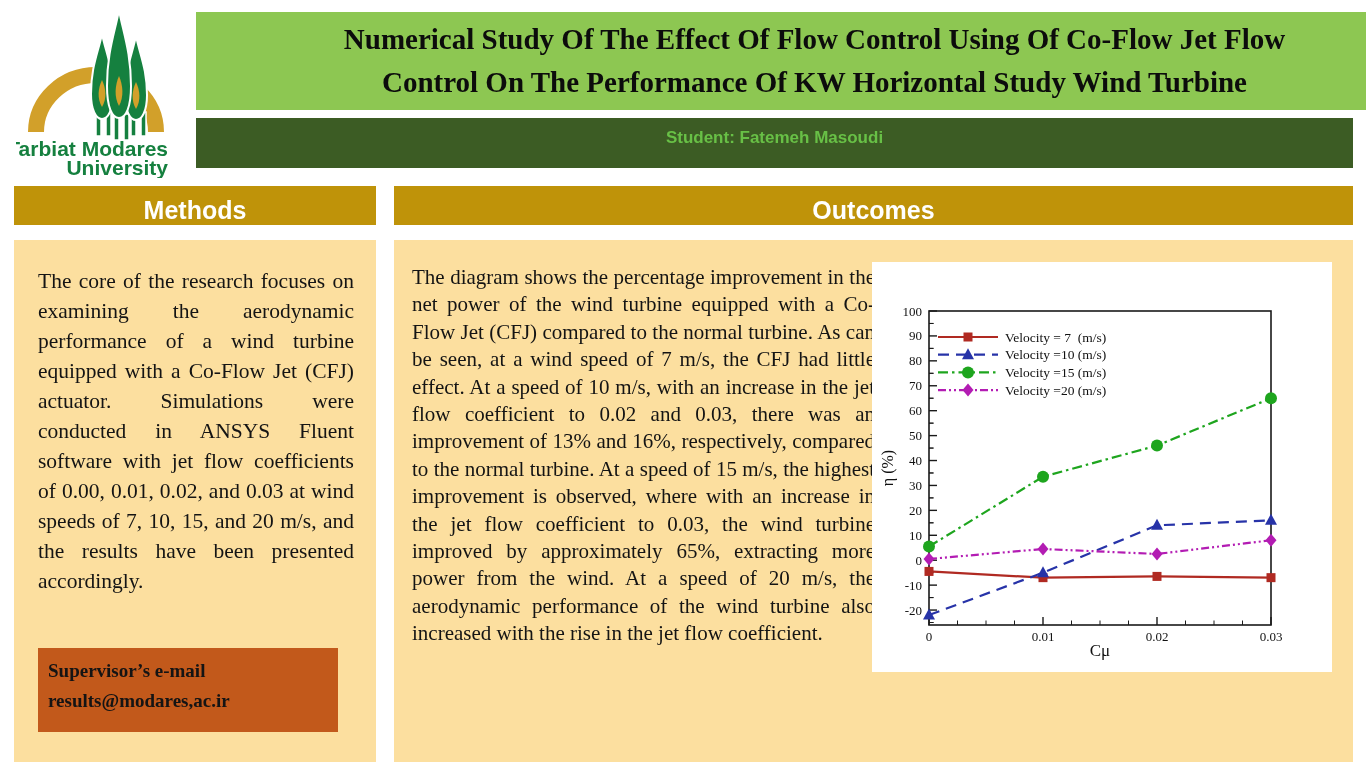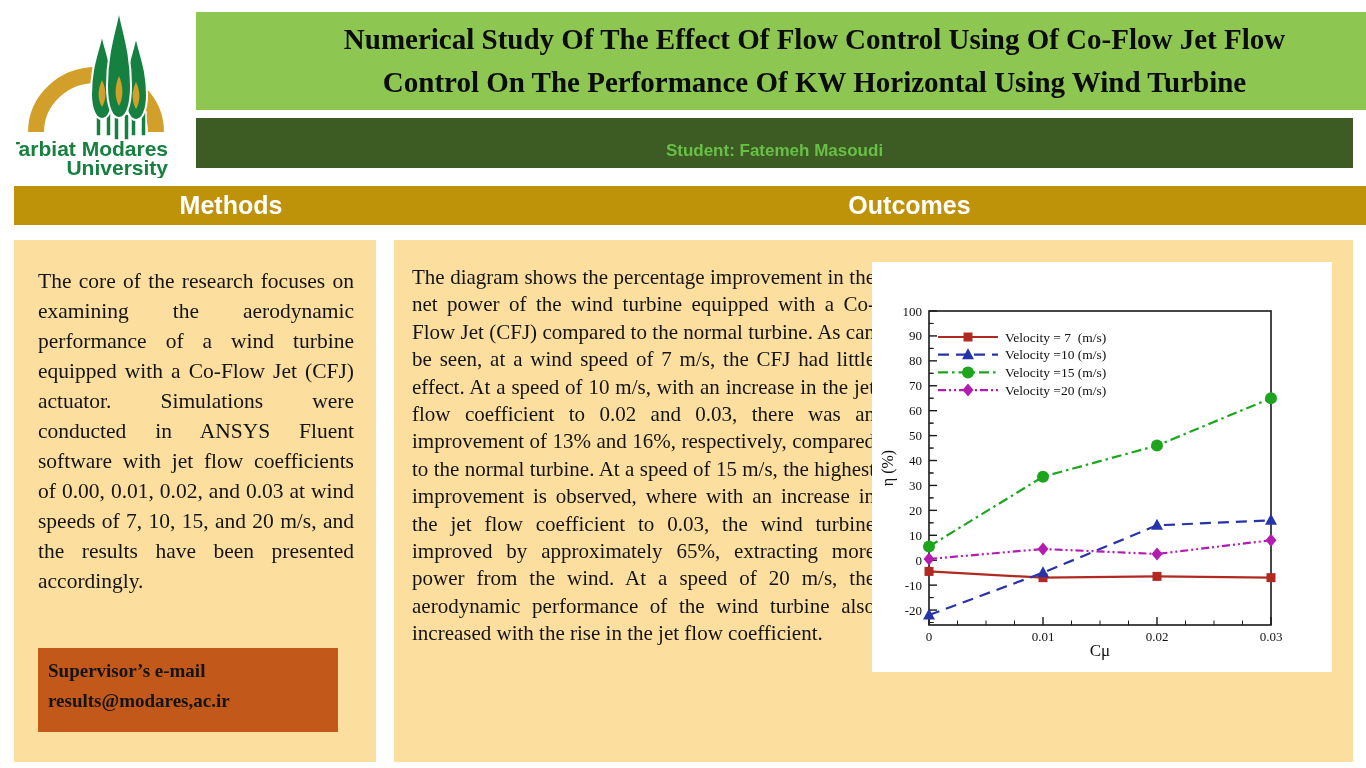--- a/index.html
+++ b/index.html
@@ -15,30 +15,30 @@
     display:flex;flex-direction:column;justify-content:center;align-items:center;padding-left:40px;
   }
   .title-line{
     font-family:"Liberation Serif",serif;font-weight:bold;font-size:29px;
     line-height:43px;color:#0c0c0c;text-align:center;white-space:nowrap;
   }
   .student-band{
     left:196px;top:118px;width:1157px;height:50px;background:#3c5c24;
   }
   .student-text{
-    margin-top:23px;text-align:center;font-weight:bold;font-size:17px;color:#68c046;
+    margin-top:10px;text-align:center;font-weight:bold;font-size:17px;color:#68c046;
   }
 
   
   .logo-wrap{left:16px;top:6px;width:178px;height:172px;background:#ffffff;}
 
   
   .section-header{
     background:#bf9309;color:#ffffff;font-weight:bold;font-size:25px;
-    display:flex;align-items:center;justify-content:center;padding-left:36px;
+    display:flex;align-items:flex-end;justify-content:center;
   }
   .methods-header{left:14px;top:186px;width:362px;height:39px;}
   .outcomes-header{left:394px;top:186px;width:959px;height:39px;}
 
   
   .content-box{background:#fcdf9f;}
   .methods-box{left:14px;top:240px;width:362px;height:522px;}
   .outcomes-box{left:394px;top:240px;width:959px;height:522px;}
 
   .body-text{
@@ -89,21 +89,21 @@
       <path d="M120 76 C124 84 125 95 120 103 C115 95 116 84 120 76 Z"></path>
       <path d="M103 70 C107 79 108 91 103 100 C98 91 99 79 103 70 Z"></path>
     </g>
     <text x="152" y="150" text-anchor="end" font-family="Liberation Sans, sans-serif" font-weight="bold" font-size="21" fill="#15803f">Tarbiat Modares</text>
     <text x="152" y="169" text-anchor="end" font-family="Liberation Sans, sans-serif" font-weight="bold" font-size="21" fill="#15803f">University</text>
   </svg>
 </div>
 
 <div class="abs title-band">
   <div class="title-line">Numerical Study Of The Effect Of Flow Control Using Of Co-Flow Jet Flow</div>
-  <div class="title-line">Control On The Performance Of KW Horizontal Using Wind Turbine</div>
+  <div class="title-line">Control On The Performance Of KW Horizontal Study Wind Turbine</div>
 </div>
 
 <div class="abs student-band">
   <div class="student-text">Student: Fatemeh Masoudi</div>
 </div>
 
 <div class="abs section-header methods-header">
   <span>Methods</span>
 </div>
 <div class="abs section-header outcomes-header">

